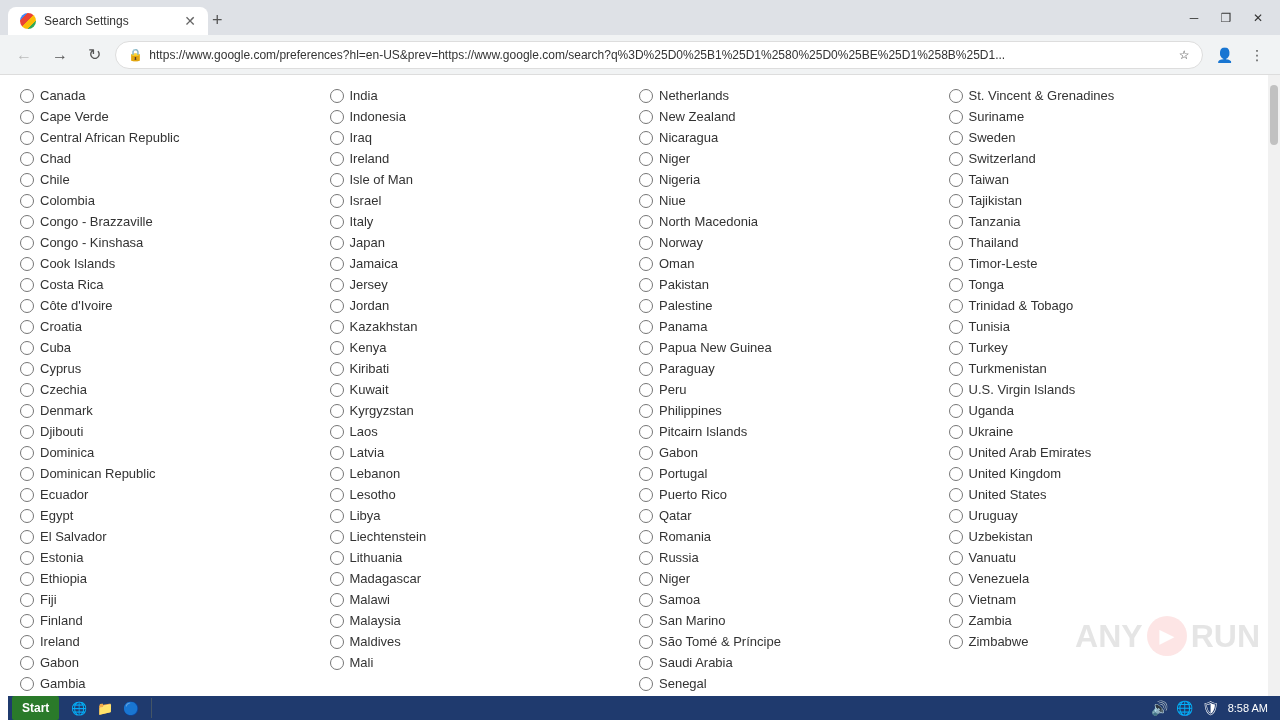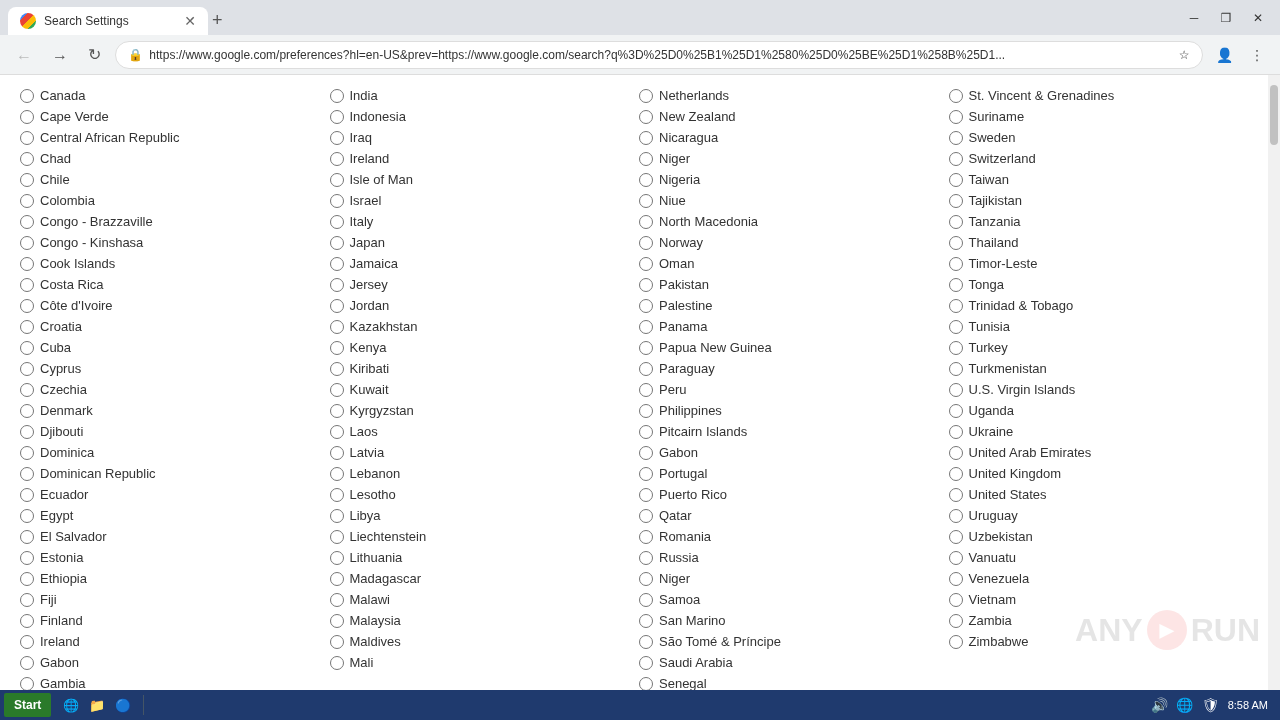--- a/index.html
+++ b/index.html
@@ -125,27 +125,28 @@
       background: #c1c1c1;
       border-radius: 4px;
       margin: 0 2px;
       position: absolute;
       top: 10px;
       height: 60px;
     }
 
     
     .taskbar {
-      height: 30px;
+      height: 24px;
       background: #1f3a6e;
       display: flex;
       align-items: center;
       padding: 0 4px;
       gap: 4px;
       flex-shrink: 0;
+      margin-left: 8px;
     }
     .start-btn {
       background: #2a7a2a;
       color: #fff;
       border: none;
       padding: 2px 10px;
       height: 24px;
       cursor: pointer;
       font-size: 12px;
       font-weight: bold;

